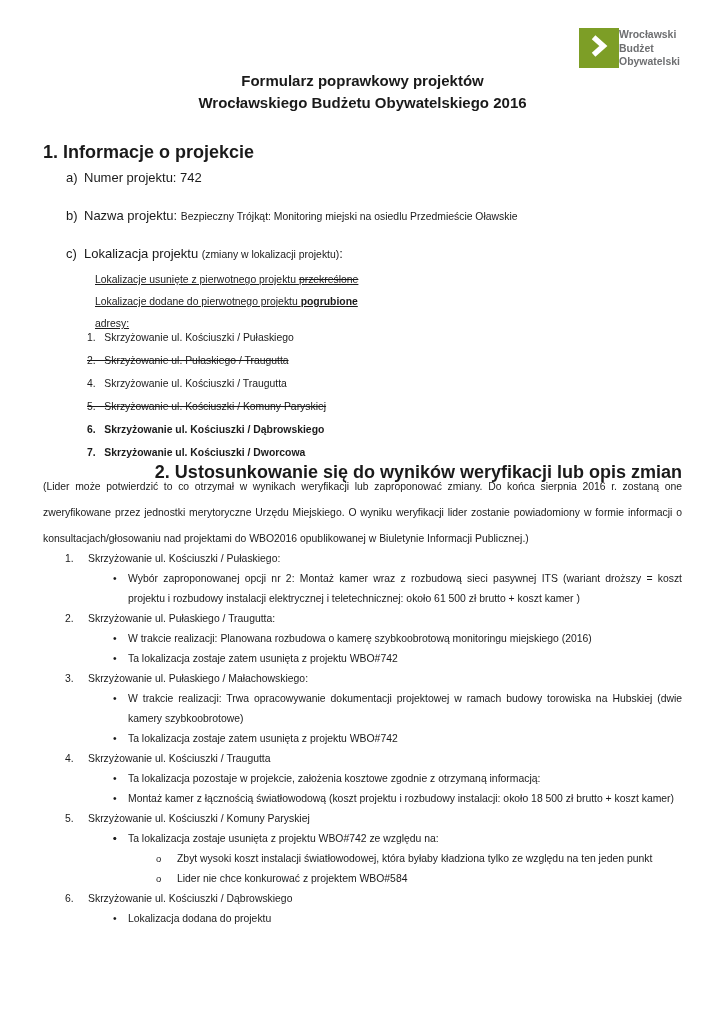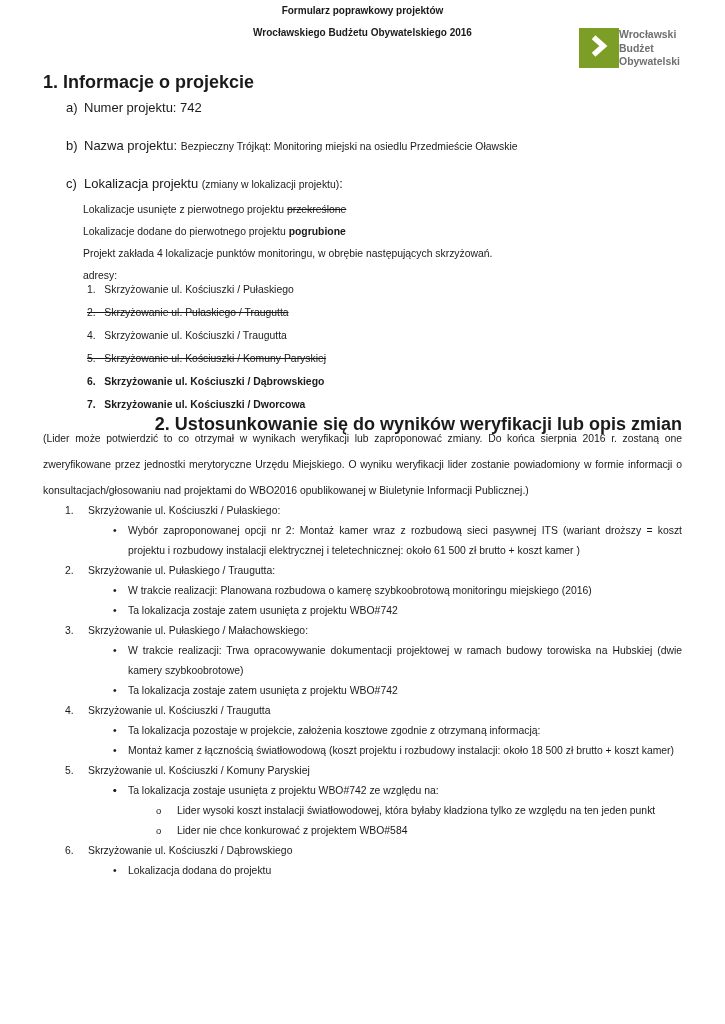--- a/index.html
+++ b/index.html
@@ -6,31 +6,31 @@
   .page{
     position:relative;width:725px;height:1024px;background:#ffffff;overflow:hidden;
     font-family:"Liberation Sans","DejaVu Sans",sans-serif;color:#1a1a1a;
   }
   .content{padding:0 43px;}
   
   .logo{position:absolute;top:28px;right:42px;display:flex;align-items:flex-start;}
   .logo-square{width:40px;height:40px;background:#7D9E26;display:flex;align-items:center;justify-content:center;}
   .logo-text{font-size:11px;line-height:13.5px;color:#6E6F71;font-weight:bold;transform:scaleX(.95);transform-origin:left top;}
   
-  .doc-title{text-align:center;font-size:10px;font-weight:bold;line-height:22px;}
+  .doc-title{padding-top:70px;text-align:center;font-size:15px;font-weight:bold;line-height:22px;}
   
   .sec-heading{font-size:18px;font-weight:bold;line-height:16px;}
   .h1{margin-top:30px;}
   .abc-row{position:relative;padding-left:41px;font-size:13px;line-height:18px;}
   .abc-row .lbl{position:absolute;left:23px;}
   .row-a{margin-top:9px;}
   .row-b{margin-top:20px;}
   .row-c{margin-top:19px;}
   .small{font-size:10.4px;}
-  .c-sub{margin:5px 0 0 40px;font-size:10.4px;line-height:22px;}
+  .c-sub{margin:5px 0 0 52px;font-size:10.4px;line-height:22px;text-decoration:underline;}
   .strike{text-decoration:line-through;}
   .bold{font-weight:bold;}
   .s1-list{margin:-9px 0 0 44px;font-size:10.4px;line-height:23px;}
   
   .h2{margin-top:0px;text-align:right;}
   .s2-intro{margin-top:-6px;font-size:10.4px;line-height:26px;text-align:justify;}
   .s2-list{margin-top:-3px;font-size:10.4px;line-height:20px;}
   .s2-title{position:relative;padding-left:45px;}
   .s2-title .num{position:absolute;left:22px;}
   .s2-bullet{position:relative;padding-left:85px;padding-right:0;text-align:justify;}
@@ -78,21 +78,20 @@
     </div>
 
     <div class="abc-row row-c">
       <span class="lbl">c)</span>
       <span>Lokalizacja projektu </span><span class="small">(zmiany w lokalizacji projektu)</span><span>:</span>
     </div>
 
     <div class="c-sub">
       <div><span>Lokalizacje usunięte z pierwotnego projektu </span><span class="strike">przekreślone</span></div>
       <div><span>Lokalizacje dodane do pierwotnego projektu </span><span class="bold">pogrubione</span></div>
-      <div>Projekt zakłada 4 lokalizacje punktów monitoringu, w obrębie następujących skrzyżowań.</div>
       <div>adresy:</div>
     </div>
 
     <div class="s1-list">
         <div class="s1-li normal">1.&nbsp;&nbsp;&nbsp;Skrzyżowanie ul. Kościuszki / Pułaskiego</div>
         <div class="s1-li strike">2.&nbsp;&nbsp;&nbsp;Skrzyżowanie ul. Pułaskiego / Traugutta</div>
         <div class="s1-li normal">4.&nbsp;&nbsp;&nbsp;Skrzyżowanie ul. Kościuszki / Traugutta</div>
         <div class="s1-li strike">5.&nbsp;&nbsp;&nbsp;Skrzyżowanie ul. Kościuszki / Komuny Paryskiej</div>
         <div class="s1-li bold">6.&nbsp;&nbsp;&nbsp;Skrzyżowanie ul. Kościuszki / Dąbrowskiego</div>
         <div class="s1-li bold">7.&nbsp;&nbsp;&nbsp;Skrzyżowanie ul. Kościuszki / Dworcowa</div>
@@ -110,20 +109,20 @@
         <div class="s2-bullet"><span class="mark">•</span><span class="">Ta lokalizacja zostaje zatem usunięta z projektu WBO#742</span></div>
         <div class="s2-title"><span class="num">3.</span><span class="">Skrzyżowanie ul. Pułaskiego / Małachowskiego:</span></div>
         <div class="s2-bullet"><span class="mark">•</span><span class="">W trakcie realizacji: Trwa opracowywanie dokumentacji projektowej w ramach budowy torowiska na Hubskiej (dwie kamery szybkoobrotowe)</span></div>
         <div class="s2-bullet"><span class="mark">•</span><span class="">Ta lokalizacja zostaje zatem usunięta z projektu WBO#742</span></div>
         <div class="s2-title"><span class="num">4.</span><span class="">Skrzyżowanie ul. Kościuszki / Traugutta</span></div>
         <div class="s2-bullet"><span class="mark">•</span><span class="">Ta lokalizacja pozostaje w projekcie, założenia kosztowe zgodnie z otrzymaną informacją:</span></div>
         <div class="s2-bullet"><span class="mark">•</span><span class="">Montaż kamer z łącznością światłowodową (koszt projektu i rozbudowy instalacji: około 18 500 zł brutto + koszt kamer)</span></div>
         <div class="s2-title"><span class="num">5.</span><span class="">Skrzyżowanie ul. Kościuszki / Komuny Paryskiej</span></div>
         <div class="s2-bullet"><span class="mark">•</span></div>
         <div class="s2-bullet"><span class="mark">•</span><span class="">Ta lokalizacja zostaje usunięta z projektu WBO#742 ze względu na:</span></div>
-        <div class="s2-sub"><span class="mark">o</span><span class="">Lider wysoki koszt instalacji światłowodowej, która byłaby kładziona tylko ze względu na ten jeden punkt</span></div>
+        <div class="s2-sub"><span class="mark">o</span><span class="">Zbyt wysoki koszt instalacji światłowodowej, która byłaby kładziona tylko ze względu na ten jeden punkt</span></div>
         <div class="s2-sub"><span class="mark">o</span><span class="">Lider nie chce konkurować z projektem WBO#584</span></div>
         <div class="s2-title"><span class="num">6.</span><span class="">Skrzyżowanie ul. Kościuszki / Dąbrowskiego</span></div>
         <div class="s2-bullet"><span class="mark">•</span><span class="">Lokalizacja dodana do projektu</span></div>
       </div>
 
   </div>
 </div>
 
 </body></html>

